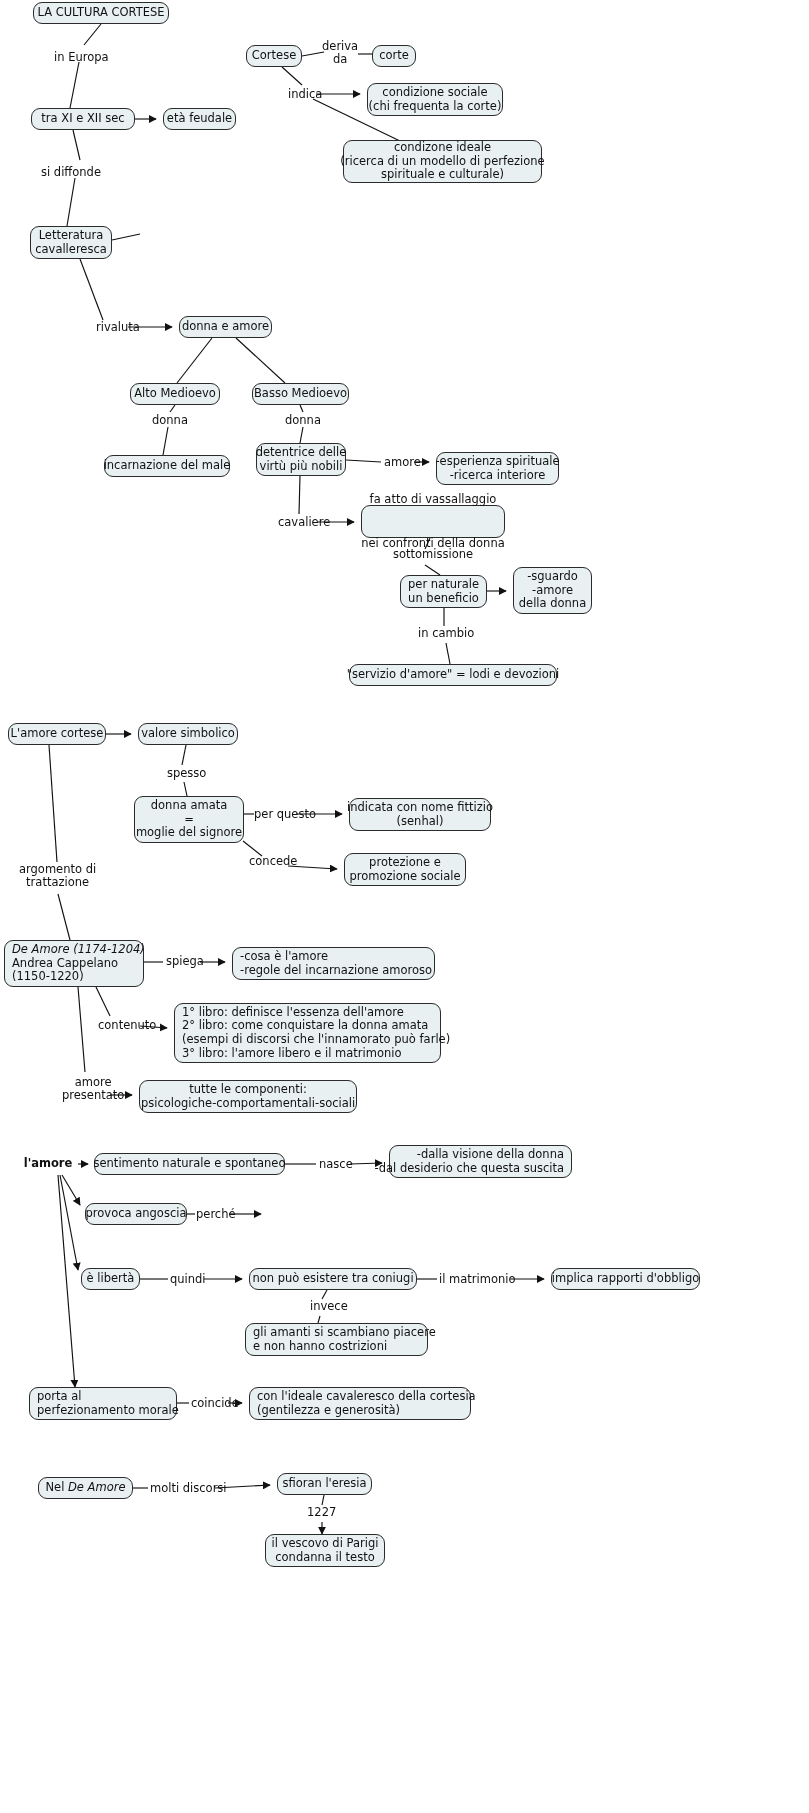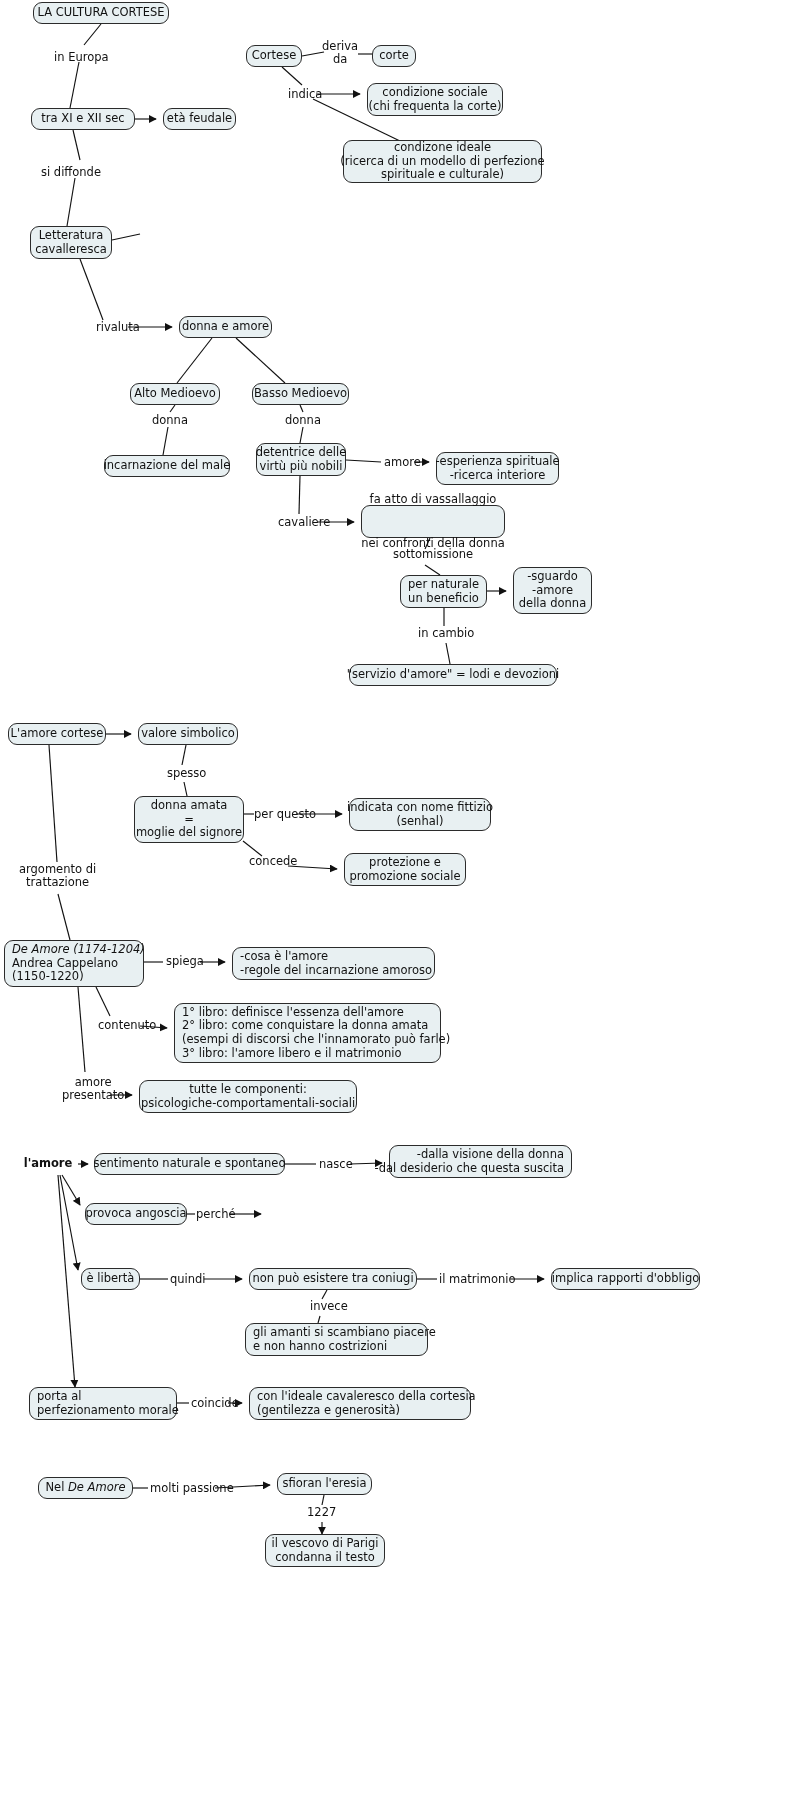--- a/index.html
+++ b/index.html
@@ -232,16 +232,16 @@
   <div class="elabel" style="left:19px;top:863px;"><div>argomento di</div><div>trattazione</div></div>
   <div class="elabel" style="left:166px;top:955px;">spiega</div>
   <div class="elabel" style="left:98px;top:1019px;">contenuto</div>
   <div class="elabel" style="left:62px;top:1076px;"><div>amore</div><div>presentato</div></div>
   <div class="elabel" style="left:319px;top:1158px;">nasce</div>
   <div class="elabel" style="left:196px;top:1208px;">perché</div>
   <div class="elabel" style="left:170px;top:1273px;">quindi</div>
   <div class="elabel" style="left:439px;top:1273px;">il matrimonio</div>
   <div class="elabel" style="left:310px;top:1300px;">invece</div>
   <div class="elabel" style="left:191px;top:1397px;">coincide</div>
-  <div class="elabel" style="left:150px;top:1482px;">molti passione</div>
+  <div class="elabel" style="left:150px;top:1482px;">molti discorsi</div>
   <div class="elabel" style="left:307px;top:1506px;">1227</div>
 
 </div>
 
 </body></html>

